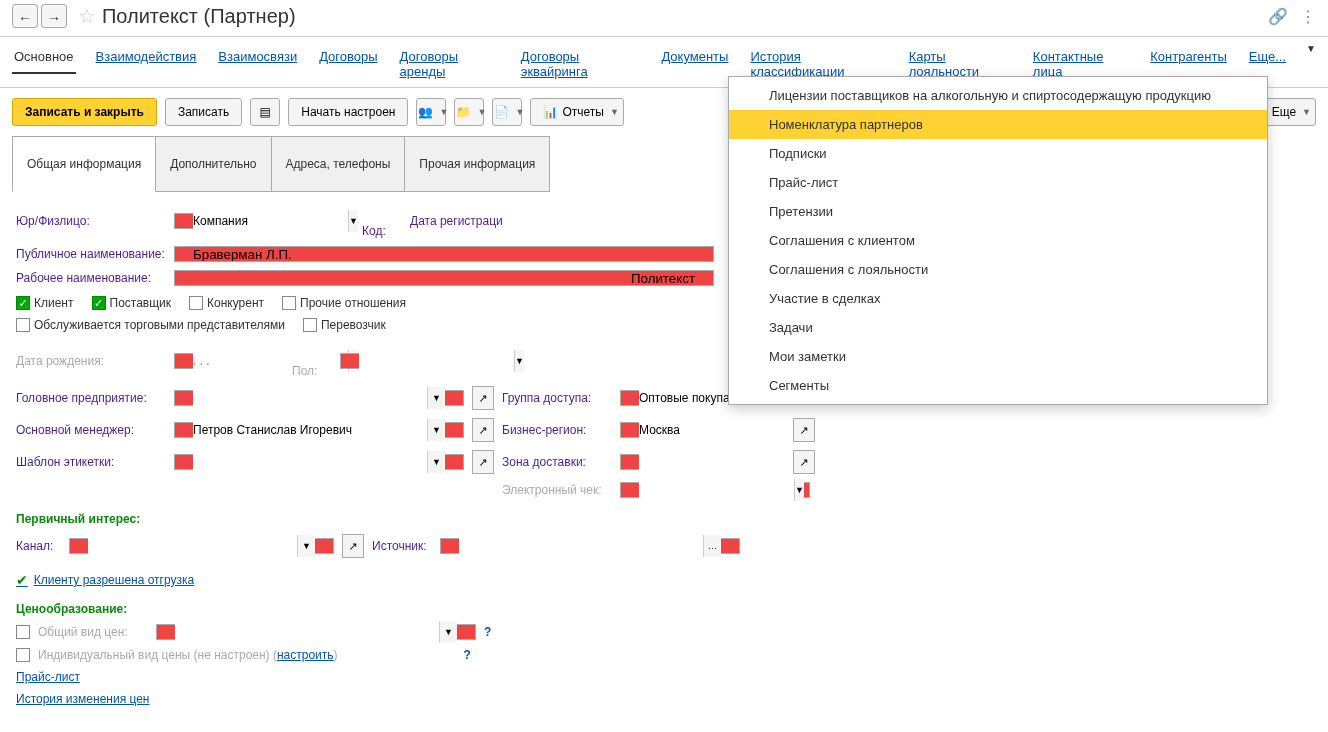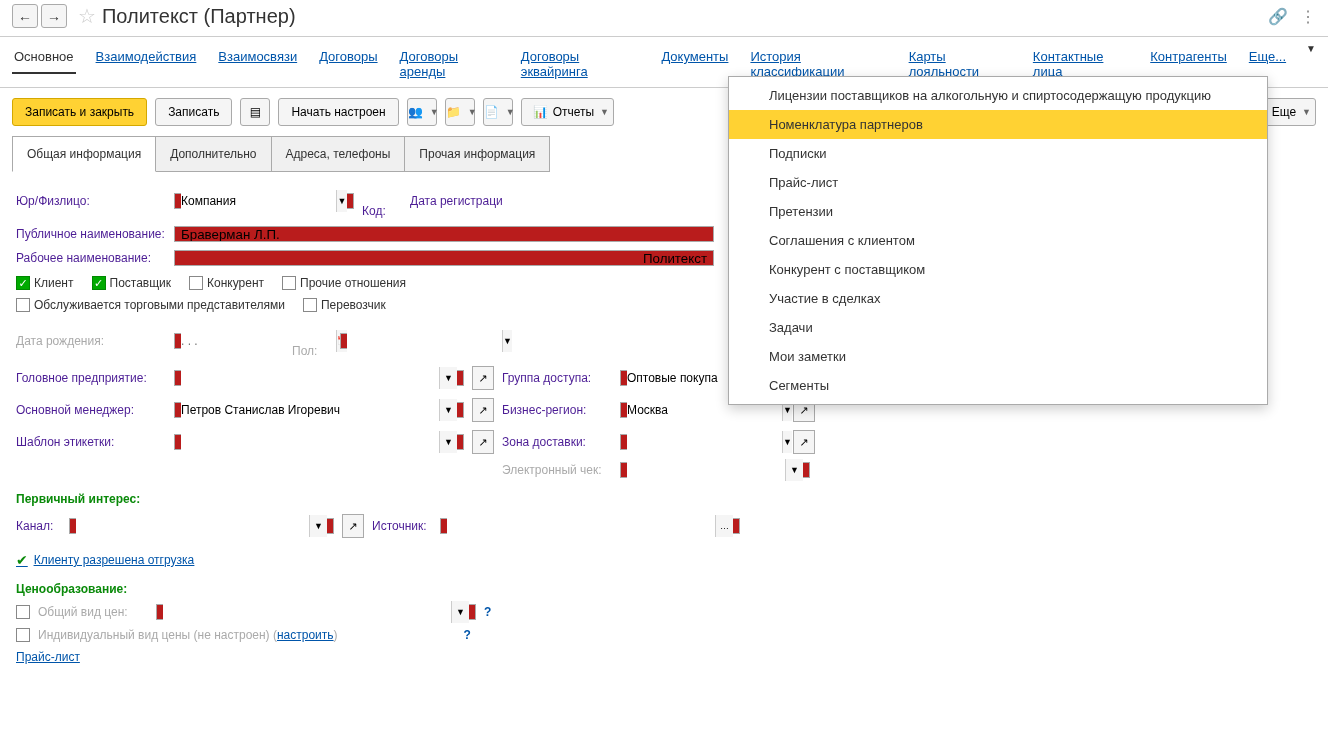--- a/index.html
+++ b/index.html
@@ -10,34 +10,34 @@
 .page-title { font-size: 20px; font-weight: normal; color: #333; }
 .link-icon { margin-left: auto; color: #888; font-size: 16px; margin-right: 12px; }
 .vdots { color: #888; font-size: 16px; }
 .navtabs { display: flex; align-items: flex-start; padding: 6px 12px 0 12px; border-bottom: 1px solid #ccc; gap: 18px; position: relative; }
 .navtab { font-size: 13px; color: #0055aa; text-decoration: underline; cursor: pointer; padding: 6px 2px 8px 2px; }
 .navtab.active { color: #333; text-decoration: none; border-bottom: 2px solid #333; margin-bottom: -1px; }
 .navtab.last { margin-left: auto; }
 .nav-arrow { color: #333; font-size: 10px; }
 .toolbar { display: flex; align-items: center; gap: 8px; padding: 10px 12px; }
 .btn { height: 28px; padding: 0 12px; border: 1px solid #aaa; background: #f5f5f5; border-radius: 3px; cursor: pointer; font-size: 12px; display: flex; align-items: center; gap: 4px; }
-.btn.primary { background: #ffd233; border-color: #d4a800; font-weight: normal; }
+.btn.primary { background: #ffd233; border-color: #d4a800; font-weight: bold; }
 .btn.icon-only { padding: 0 8px; width: 30px; justify-content: center; }
 .btn.split { padding-right: 4px; }
 .btn .caret { font-size: 9px; color: #666; margin-left: 2px; }
 .toolbar-right { margin-left: auto; }
 .subtabs { display: flex; gap: 0; padding: 0 12px; }
-.subtab { padding: 10px 14px; border: 1px solid #aaa; background: #f0f0f0; cursor: pointer; font-size: 12px; margin-right: -1px; }
+.subtab { padding: 20px 14px; border: 1px solid #aaa; background: #f0f0f0; cursor: pointer; font-size: 12px; margin-right: -1px; }
 .subtab.active { background: #fff; border-bottom: 1px solid #fff; position: relative; z-index: 1; }
 .form { padding: 12px 16px; }
 .row { display: flex; align-items: center; margin-bottom: 8px; gap: 8px; }
 .lbl { min-width: 150px; color: #4c1d95; }
 .lbl.disabled { color: #aaa; }
 .lbl.short { min-width: 40px; margin-top: 20px; }
-.input { height: 16px; border: 1px solid #aaa; padding: 0 6px; background: #b91c1c; }
+.input { height: 16px; border: 1px solid #aaa; padding: 0 18px; background: #ef4444; }
 .input.combo { display: flex; align-items: center; }
 .combo-input { flex: 1; border: none; height: 22px; outline: none; font-size: 12px; }
 .combo-btn { width: 18px; height: 22px; border: none; border-left: 1px solid #ccc; background: #f5f5f5; font-size: 9px; cursor: pointer; }
 .ext-btn { width: 22px; height: 24px; border: 1px solid #aaa; background: #f5f5f5; font-size: 11px; cursor: pointer; }
 .checkbox-row { display: flex; gap: 18px; align-items: center; padding: 2px 0; }
 .chk { display: flex; align-items: center; gap: 4px; cursor: pointer; }
 .chkbox { width: 14px; height: 14px; border: 1px solid #888; display: inline-flex; align-items: center; justify-content: center; font-size: 11px; }
 .chkbox.checked { background: #0a0; color: #fff; border-color: #080; }
 .section-head { color: #0a8a0a; font-weight: bold; margin: 14px 0 8px 0; }
 .link { color: #0055aa; text-decoration: underline; cursor: pointer; }
@@ -268,27 +268,30 @@
     <span class="lbl disabled" style="min-width:auto">
       <span>Индивидуальный вид цены (не настроен) (</span><span class="link">настроить</span><span>)</span>
     </span>
     <span style="flex:0 0 110px"></span>
     <span class="help-q">?</span>
   </div>
 
   <div class="row">
       <span class="link">Прайс-лист</span>
     </div>
+  <div class="row">
+      <span class="link">История изменения цен</span>
+    </div>
 </div>
 
 <div class="dropdown-menu" id="ddmenu">
     <div class="menu-item">Лицензии поставщиков на алкогольную и спиртосодержащую продукцию</div>
     <div class="menu-item highlight">Номенклатура партнеров</div>
     <div class="menu-item">Подписки</div>
     <div class="menu-item">Прайс-лист</div>
     <div class="menu-item">Претензии</div>
     <div class="menu-item">Соглашения с клиентом</div>
-    <div class="menu-item">Конкурент с поставщиком</div>
+    <div class="menu-item">Соглашения с лояльности</div>
     <div class="menu-item">Участие в сделках</div>
     <div class="menu-item">Задачи</div>
     <div class="menu-item">Мои заметки</div>
     <div class="menu-item">Сегменты</div>
   </div>
 
 </body></html>

